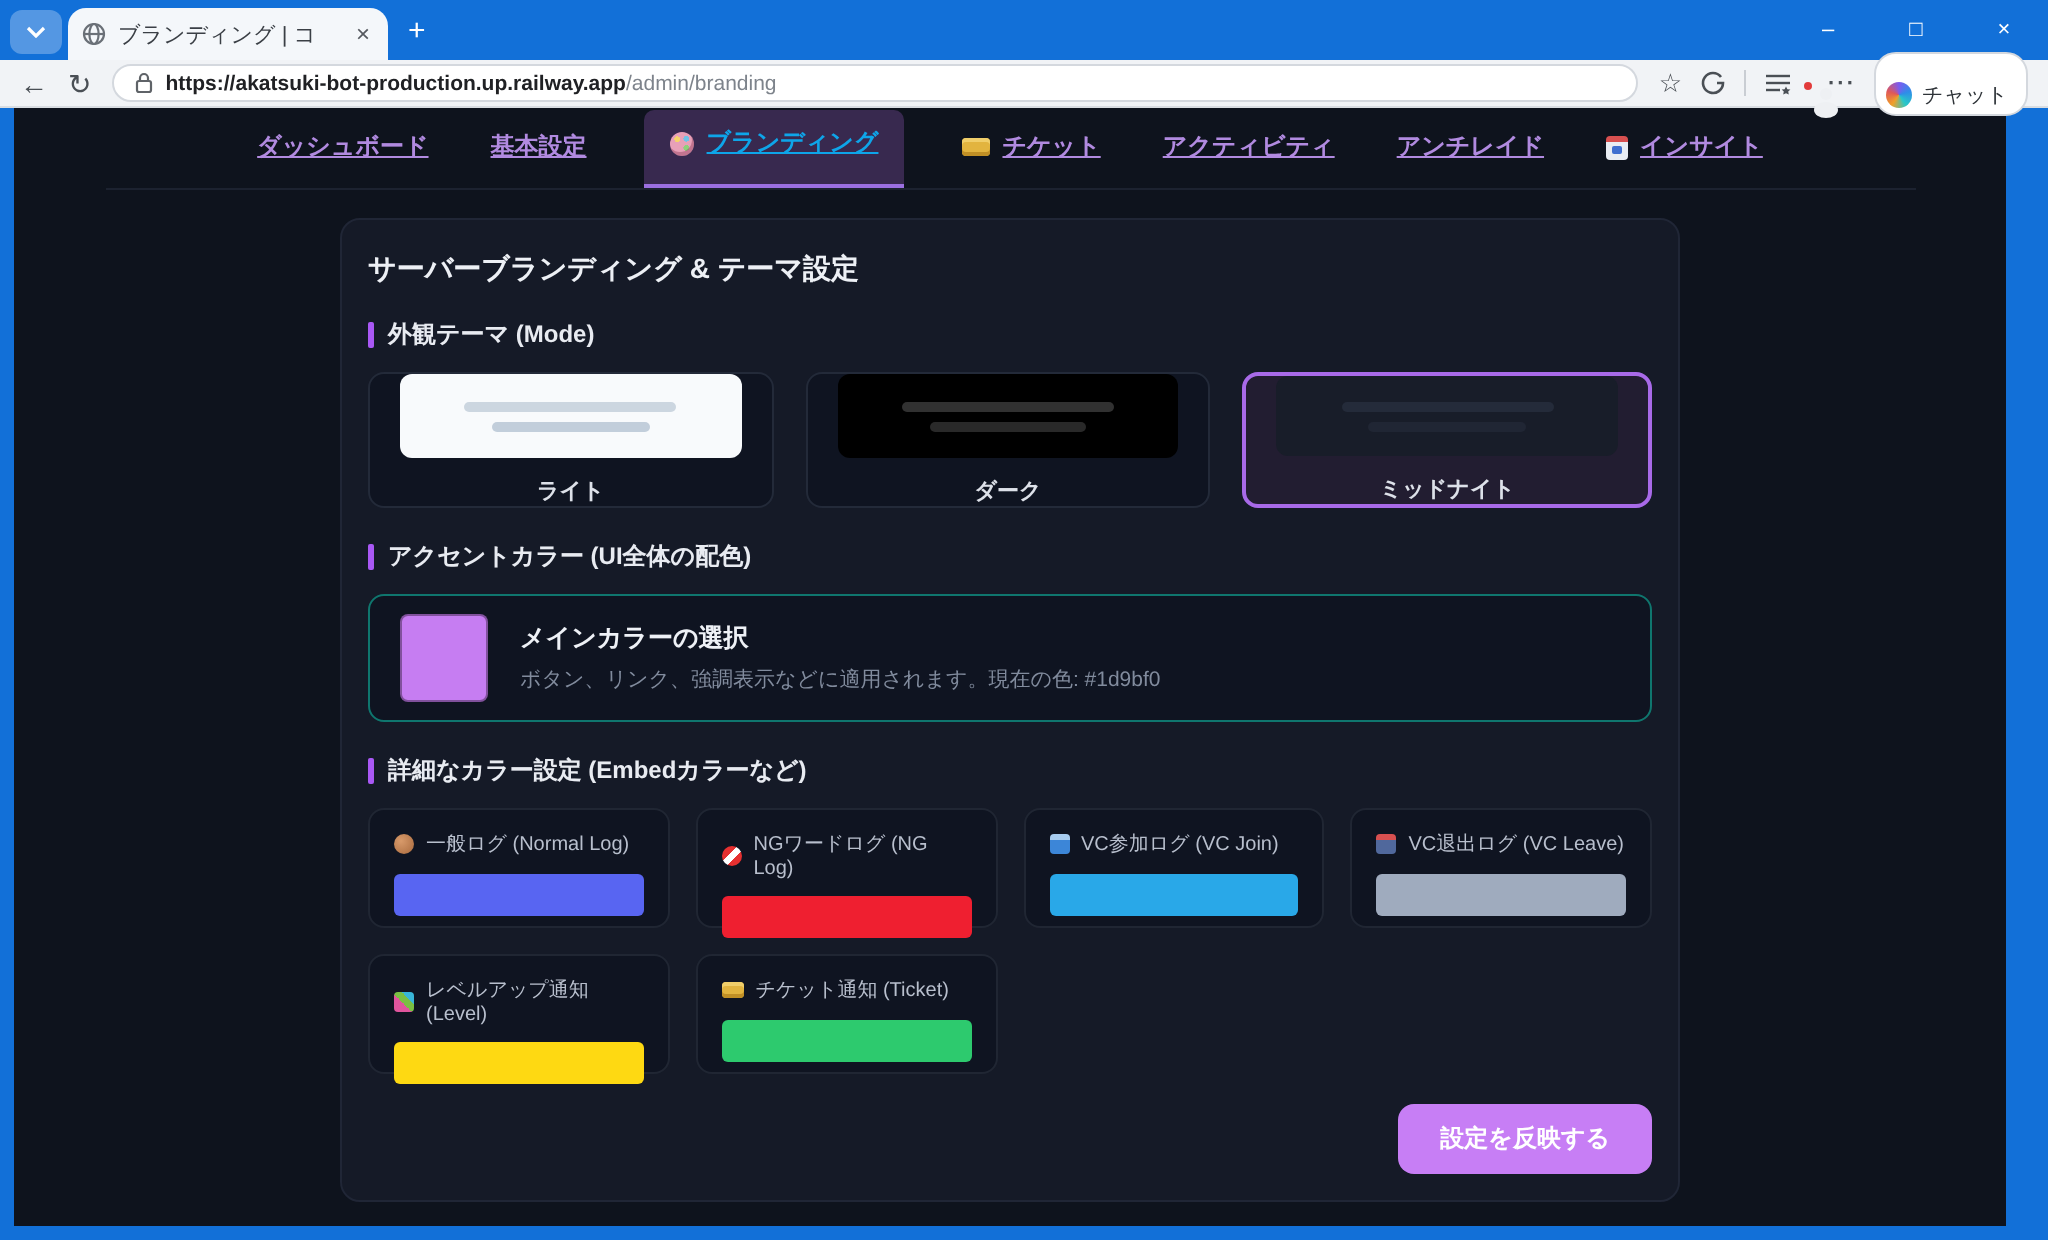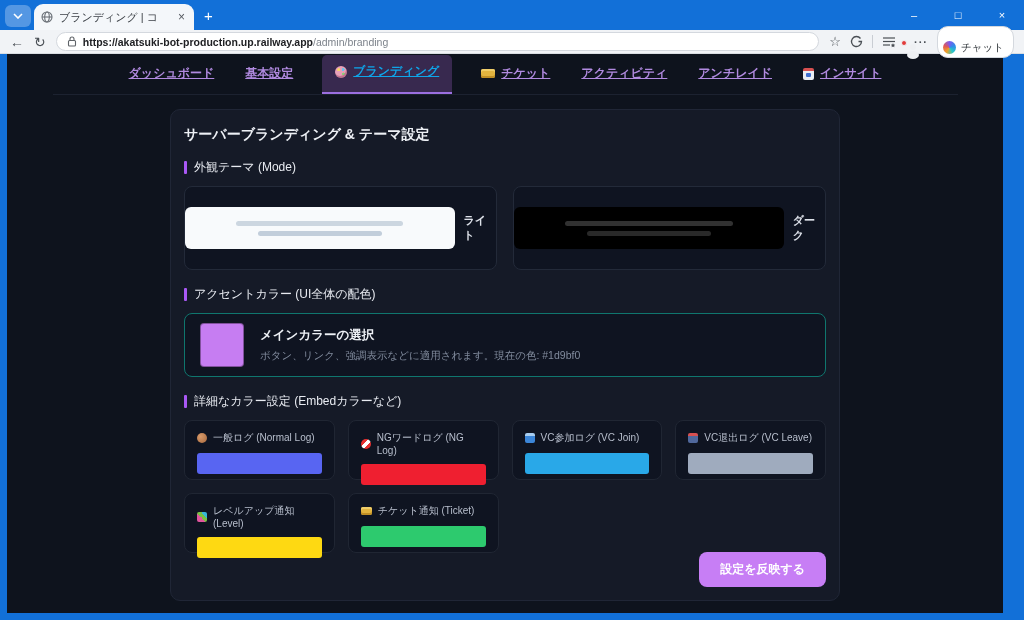--- a/index.html
+++ b/index.html
@@ -76,25 +76,25 @@
     background:linear-gradient(180deg,#d85050 0 3px,#50689c 3px); }
   .ico-level { width:10px; height:10px; border-radius:2px;
     background:linear-gradient(45deg,#e0559d 0 45%,#7ac043 45% 70%,#38b6d8 70%); }
 
   .panel { width:670px; height:492px; margin:14px auto 0; background:#151a27;
     border:1px solid #202636; border-radius:10px; padding:16px 13px 13px; position:relative; }
   .panel-title { font-size:14px; font-weight:bold; color:#edf0f5; margin-bottom:15px; }
 
   .section-h { display:flex; align-items:center; gap:7px; margin-bottom:10px; }
   .section-bar { width:3px; height:13px; border-radius:1px; background:#a958f5; }
-  .section-label { font-size:12px; font-weight:normal; color:#e8ebf1;text-align:center; }
+  .section-label { font-size:12px; font-weight:bold; color:#e8ebf1;text-align:center; }
 
   .theme-row { display:flex; gap:16px; }
-  .theme-card { flex:1; height:84px; background:#0f1421; border:1px solid #232a39; border-radius:8px;
-    display:flex; flex-direction:row; align-items:center; justify-content:center; gap:9px; cursor:pointer; }
+  .theme-card { flex:1; height:68px; background:#0f1421; border:1px solid #232a39; border-radius:8px;
+    display:flex; flex-direction:column; align-items:center; justify-content:center; gap:9px; cursor:pointer; }
   .theme-card.selected { border:2px solid #a86ae8; background:#221d31; }
   .theme-preview { width:calc(100% - 30px); height:42px; border-radius:6px;
     display:flex; flex-direction:column; align-items:center; justify-content:center; gap:5px; }
   .pline { height:5px; border-radius:2.5px; }
   .pline.l1 { width:62%; } .pline.l2 { width:46%; }
   .tp-light { background:#f8fafc; } .tp-light .l1 { background:#ccd6e0; } .tp-light .l2 { background:#c2cedb; }
   .tp-dark { background:#000; } .tp-dark .l1 { background:#313131; } .tp-dark .l2 { background:#292929; }
   .tp-mid { background:#181d29; } .tp-mid .l1 { background:#242b3a; } .tp-mid .l2 { background:#202634; }
   .theme-label { font-size:11px; font-weight:bold; color:#dde1e9; }
 
@@ -215,20 +215,27 @@
         </div>
         <span class="theme-label">ライト</span>
       </div>
       <div class="theme-card">
         <div class="theme-preview tp-dark">
           <div class="pline l1"></div>
             <div class="pline l2"></div>
         </div>
         <span class="theme-label">ダーク</span>
       </div>
+      <div class="theme-card selected">
+        <div class="theme-preview tp-mid">
+          <div class="pline l1"></div>
+            <div class="pline l2"></div>
+        </div>
+        <span class="theme-label">ミッドナイト</span>
+      </div>
     </div>
 
     <div class="section-h mt16">
       <span class="section-bar"></span>
       <span class="section-label">アクセントカラー (UI全体の配色)</span>
     </div>
     <div class="accent-card">
       <div class="accent-swatch" style="background-color: rgb(198, 125, 242);"></div>
       <div>
         <div class="accent-title">メインカラーの選択</div>

